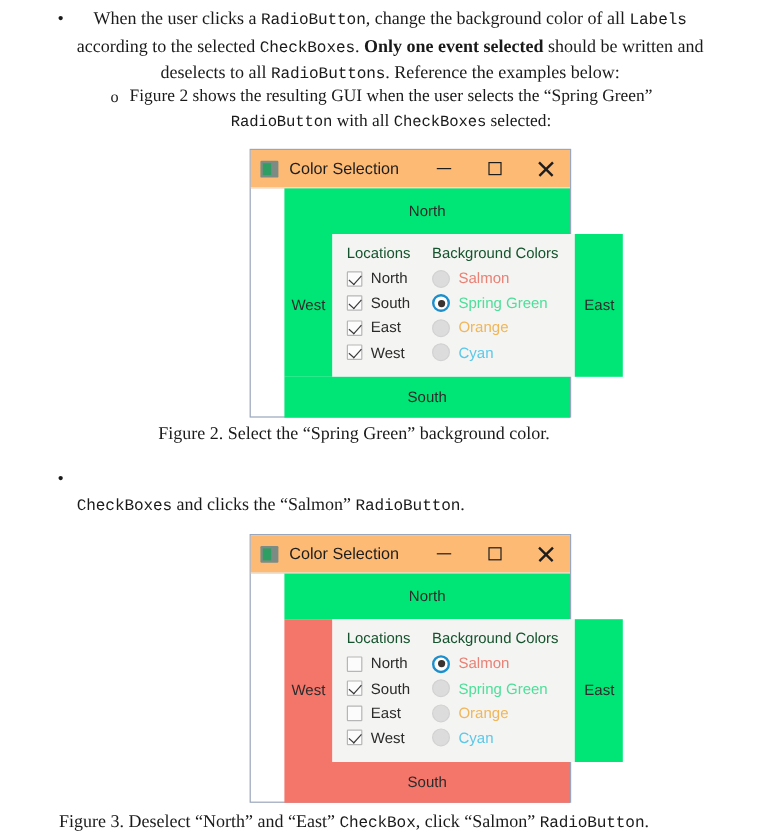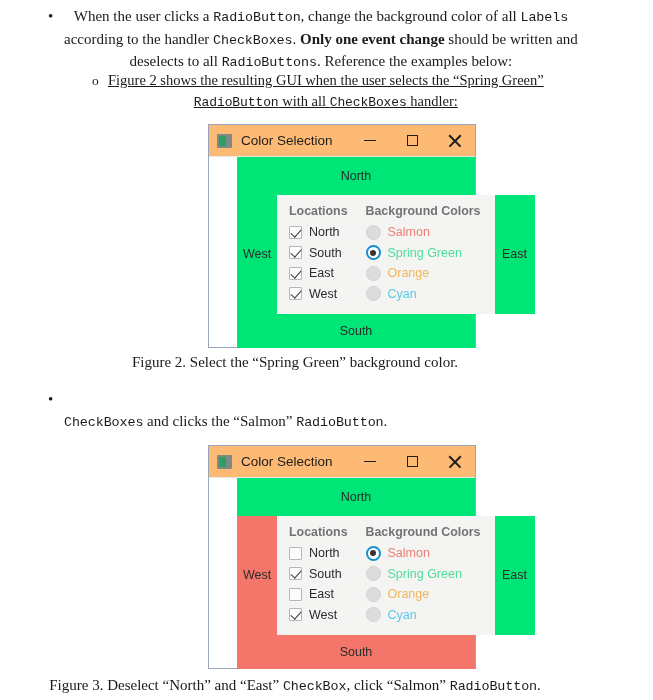--- a/index.html
+++ b/index.html
@@ -22,21 +22,21 @@
   }
   .sub-marker{
     width:16px;flex:0 0 16px;text-align:left;
     font-size:13.5px;line-height:21px;
   }
   .ptext{
     font-size:15px;line-height:21.5px;
     font-family:"Liberation Serif", serif;
     text-align:center;
   }
-  .ptext.sub{font-size:14.5px;line-height:21px;text-decoration:underline;}
+  .ptext.sub{font-size:14.5px;line-height:21px;}
   .mono{
     font-family:"Liberation Mono", monospace;
     font-size:13.4px;
     letter-spacing:-0.1px;
   }
   .ptext.sub .mono{font-size:13px;}
   .bold{font-weight:bold;}
   .caption{
     position:absolute;
     width:590px;text-align:center;
@@ -123,21 +123,21 @@
   .center-cell{flex:1 1 auto;display:flex;align-items:center;justify-content:center;}
 
   .panel{
     background:#f4f4f2;
     display:flex;
     box-sizing:border-box;
     padding:9px 14px 10px 12px;
   }
   .col{display:flex;flex-direction:column;}
   .col-head{
-    font-size:12.4px;font-weight:bold;color:#737373;
+    font-size:12.4px;font-weight:normal;color:#14532d;
     font-family:"Liberation Sans", sans-serif;
     margin-bottom:4px;white-space:nowrap;
   }
   .col-locations{margin-right:18px;}
   .opt-row{
     display:flex;align-items:center;
     height:20.5px;
   }
   
   .cbox{
@@ -192,32 +192,32 @@
 </head>
 <body>
 
 <div class="page">
 
   <div class="bullet-block" style="left:48px;top:6px;width:585px;">
     <div class="bullet-row">
       <div class="bullet-dot">•</div>
       <div class="ptext">
         <span>When the user clicks a </span><span class="mono">RadioButton</span><span>, change the background color of all </span><span class="mono">Labels</span><br>
-        <span>according to the handler </span><span class="mono">CheckBoxes</span><span>. </span><span class="bold">Only one event change</span><span> should be written and</span><br>
+        <span>according to the selected </span><span class="mono">CheckBoxes</span><span>. </span><span class="bold">Only one event selected</span><span> should be written and</span><br>
         <span>deselects to all </span><span class="mono">RadioButtons</span><span>. Reference the examples below:</span>
       </div>
     </div>
   </div>
 
   <div class="bullet-block" style="left:92px;top:70px;width:545px;">
     <div class="bullet-row">
       <div class="sub-marker">o</div>
       <div class="ptext sub">
         <span>Figure 2 shows the resulting GUI when the user selects the “Spring Green”</span><br>
-        <span class="mono">RadioButton</span><span> with all </span><span class="mono">CheckBoxes</span><span> handler:</span>
+        <span class="mono">RadioButton</span><span> with all </span><span class="mono">CheckBoxes</span><span> selected:</span>
       </div>
     </div>
   </div>
 
   <div class="win" style="left:208px;top:124px;width:268px;height:224px;">
     <div class="titlebar">
       <div class="win-icon"></div>
       <div class="win-title">Color Selection</div>
       <div class="win-btns">
         <div class="win-btn">

